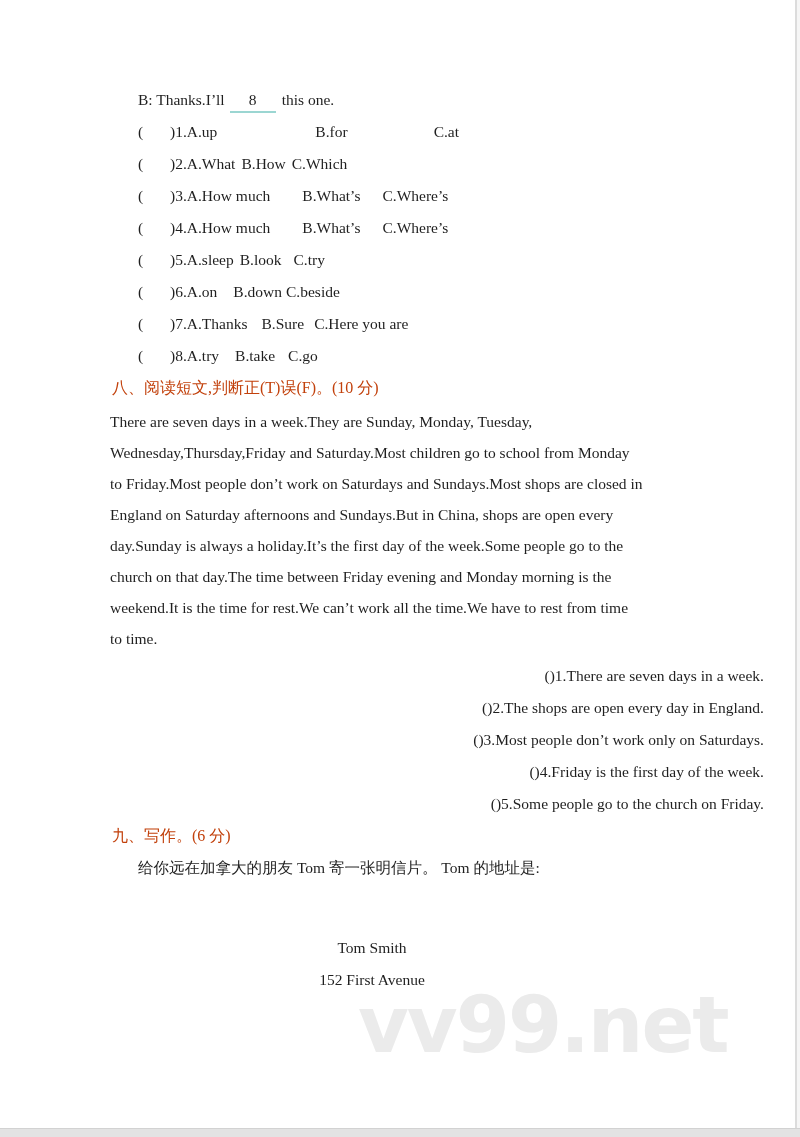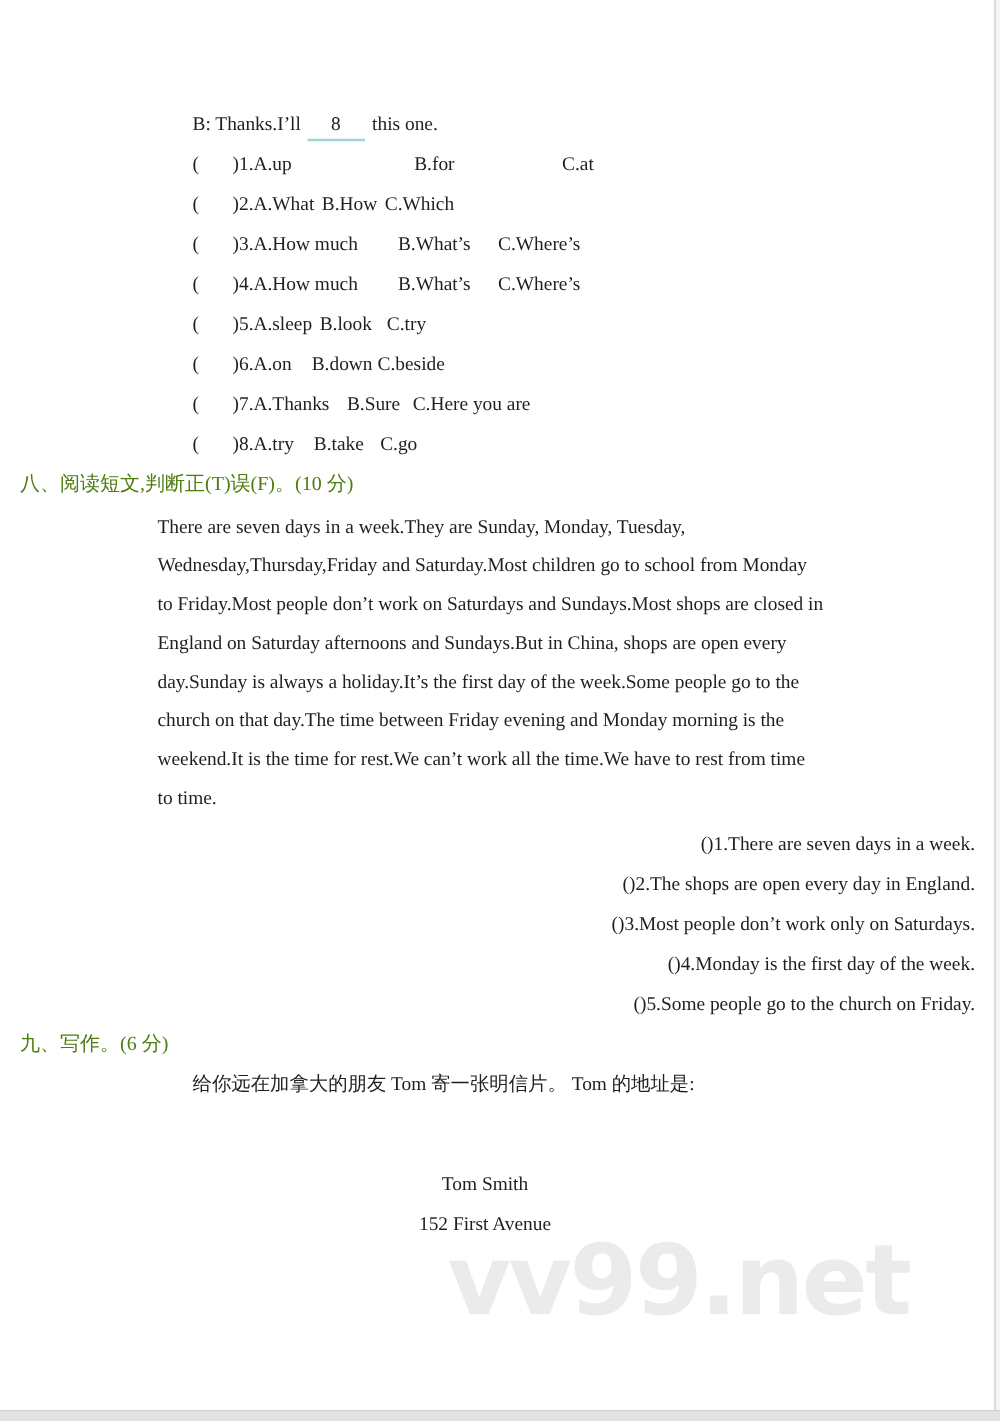--- a/index.html
+++ b/index.html
@@ -4,32 +4,32 @@
 <style>
   html,body{margin:0;padding:0;}
   body{
     width:800px;height:1137px;
     background:#ffffff;
     position:relative;
     overflow:hidden;
     font-family:"Liberation Serif","DejaVu Serif",serif;
     color:#1f1f1f;
   }
-  .content{position:absolute;left:16px;top:84px;width:764px;}
+  .content{position:absolute;left:0;top:84px;width:764px;}
   .row{height:32px;line-height:32px;font-size:15.5px;white-space:nowrap;}
   .indent1{margin-left:138px;}
   .br{display:inline-block;width:32px;}
   .blank{
     display:inline-block;width:46px;text-align:center;
     border-bottom:2px solid #9bd6d2;
     height:22px;line-height:22px;vertical-align:baseline;
   }
   .head{
-    height:32px;line-height:32px;
-    font-size:16px;color:#4d7c0f;white-space:nowrap;
+    margin-left:112px;height:32px;line-height:32px;
+    font-size:16px;color:#c2410c;white-space:nowrap;
   }
   .para{margin-left:110px;margin-top:2px;font-size:15.5px;}
   .pline{height:31px;line-height:31px;white-space:nowrap;}
   .pline-first{}
   .tf-block{margin-top:6px;text-align:right;}
   .q1b{margin-left:98px;}  .q1c{margin-left:86px;}
   .q2b{margin-left:6px;}   .q2c{margin-left:6px;margin-top:22px;}
   .q3b{margin-left:32px;}  .q3c{margin-left:22px;}
   .q4b{margin-left:32px;}  .q4c{margin-left:22px;}
   .q5b{margin-left:6px;}   .q5c{margin-left:12px;text-align:center;}
@@ -80,21 +80,21 @@
     <div class="pline">day.Sunday is always a holiday.It’s the first day of the week.Some people go to the</div>
     <div class="pline">church on that day.The time between Friday evening and Monday morning is the</div>
     <div class="pline">weekend.It is the time for rest.We can’t work all the time.We have to rest from time</div>
     <div class="pline">to time.</div>
   </div>
 
   <div class="tf-block">
     <div class="row indent1"><span class="br">(</span><span>)1.There are seven days in a week.</span></div>
     <div class="row indent1"><span class="br">(</span><span>)2.The shops are open every day in England.</span></div>
     <div class="row indent1"><span class="br">(</span><span>)3.Most people don’t work only on Saturdays.</span></div>
-    <div class="row indent1"><span class="br">(</span><span>)4.Monday is the first day of the week.</span></div>
+    <div class="row indent1"><span class="br">(</span><span>)4.Friday is the first day of the week.</span></div>
     <div class="row indent1"><span class="br">(</span><span>)5.Some people go to the church on Friday.</span></div>
   </div>
 
   <div class="head">九、写作。(6 分)</div>
   <div class="row indent1">给你远在加拿大的朋友 Tom 寄一张明信片。 Tom 的地址是:</div>
   <div class="center-block">
     <div class="row">Tom Smith</div>
     <div class="row">152 First Avenue</div>
   </div>
 

